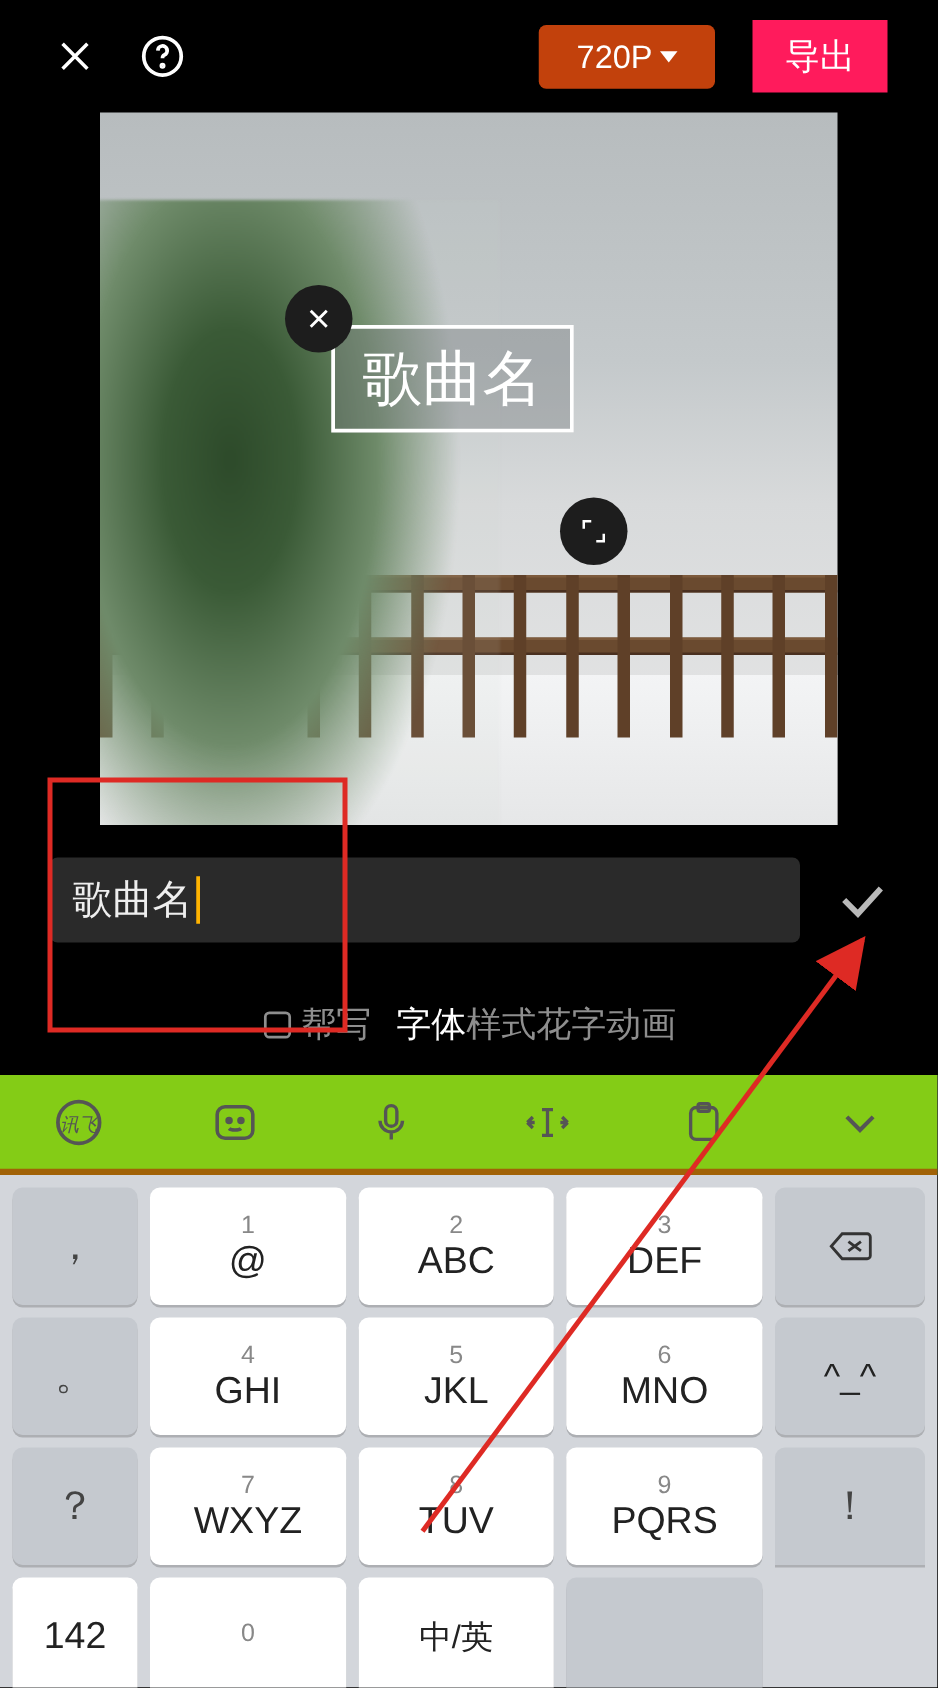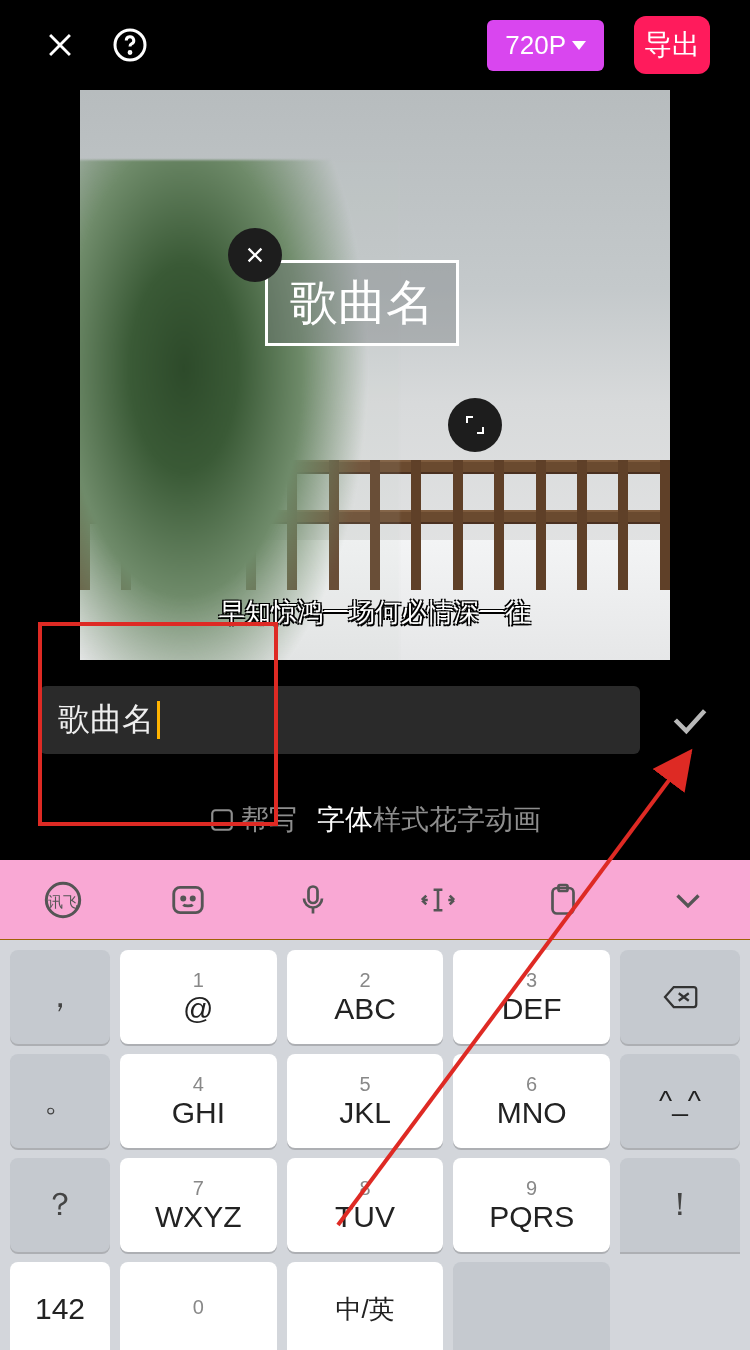--- a/index.html
+++ b/index.html
@@ -2,23 +2,23 @@
 <html><head>
 <meta charset="utf-8">
 <style>
   * { margin: 0; padding: 0; box-sizing: border-box; font-family: -apple-system, "PingFang SC", sans-serif; }
   body { width: 750px; height: 1350px; background: #000; overflow: hidden; position: relative; }
 
   
   .topbar { height: 90px; display: flex; align-items: center; padding: 0 40px; gap: 30px; }
   .topbar .spacer { flex: 1; }
   .icon-btn { width: 40px; height: 40px; display: flex; align-items: center; justify-content: center; color: #fff; }
-  .res-btn { background: #d946ef; color: #fff; padding: 10px 18px; border-radius: 6px; font-size: 26px; display: flex; align-items: center; gap: 6px; }
+  .res-btn { background: #c2410c; color: #fff; padding: 10px 30px; border-radius: 6px; font-size: 26px; display: flex; align-items: center; gap: 6px; }
   .res-btn .tri { width: 0; height: 0; border-left: 7px solid transparent; border-right: 7px solid transparent; border-top: 9px solid #fff; }
-  .export-btn { background: #ff1b5c; color: #fff; padding: 10px 10px; border-radius: 12px; font-size: 28px; font-weight: 500; }
+  .export-btn { background: #ff1b5c; color: #fff; padding: 10px 26px; border-radius: 0; font-size: 28px; font-weight: 500; }
 
   
   .preview { position: relative; margin: 0 auto; width: 590px; height: 570px; background: linear-gradient(to bottom, #b7bcbe 0%, #c4c9cb 35%, #d8dadb 55%, #e8e8e8 100%); overflow: hidden; }
   .tree { position: absolute; left: -40px; bottom: -20px; width: 360px; height: 520px; background: radial-gradient(ellipse 60% 80% at 40% 40%, #2d4a2a 0%, #3a5a36 25%, #6f8b6a 55%, rgba(200,210,200,0.1) 85%); filter: blur(1.2px); }
   .fence { position: absolute; left: 0; right: 0; bottom: 70px; height: 130px; }
   .fence .rail { position: absolute; left: 0; right: 0; height: 14px; background: #6a4a2f; border-top: 2px solid #7d5a3c; border-bottom: 2px solid #4a3020; }
   .fence .r1 { top: 0; } .fence .r2 { top: 50px; }
   .fence .posts { position: absolute; left: 0; right: 0; top: 0; bottom: 0; display: flex; justify-content: space-between; }
   .fence .posts span { width: 10px; background: #5f4028; }
   .snow { position: absolute; left: 0; right: 0; bottom: 0; height: 120px; background: linear-gradient(#f3f4f5,#e6e7e8); }
@@ -37,21 +37,21 @@
   .cursor { display: inline-block; width: 3px; height: 38px; background: #ffb300; margin-left: 3px; vertical-align: middle; }
   .confirm { width: 60px; height: 60px; display: flex; align-items: center; justify-content: center; }
 
   
   .tabs { position: absolute; left: 0; right: 0; top: 790px; height: 60px; display: flex; align-items: center; justify-content: center; padding: 0 20px; }
   .tab { font-size: 28px; color: #8e8e8e; display: flex; align-items: center; gap: 6px; }
   .tab.active { color: #fff; font-weight: 500; margin-left: 20px; }
 
   
   .kbd { position: absolute; left: 0; right: 0; top: 860px; bottom: 0; background: #d3d6db; }
-  .kbd-top { height: 80px; display: flex; align-items: center; justify-content: space-around; background: #f9a8d4; border-bottom: 1px solid #a16207; }
+  .kbd-top { height: 80px; display: flex; align-items: center; justify-content: space-around; background: #84cc16; border-bottom: 5px solid #a16207; font-style: italic; }
   .kbd-top .kt-btn { width: 60px; height: 50px; display: flex; align-items: center; justify-content: center; color: #4a4a4a; }
   .kbd-grid { padding: 10px; display: grid; grid-template-columns: 100px 1fr 1fr 1fr 120px; grid-template-rows: repeat(4,94px); gap: 10px; }
   .key { background: #fff; border-radius: 8px; box-shadow: 0 2px 0 rgba(0,0,0,0.18); display: flex; flex-direction: column; align-items: center; justify-content: center; color: #222; }
   .key .num { font-size: 20px; color: #888; line-height: 1; margin-bottom: 4px; }
   .key .main { font-size: 30px; line-height: 1; }
   .key.side { background: #c5c9cf; }
   .key.side .main { font-size: 28px; }
   .punct { font-size: 32px; color: #444; }
   .key.half { border-radius: 8px 8px 0 0; }
 
@@ -112,21 +112,20 @@
   <div class="ov-btn ov-close">
     <svg width="22" height="22" viewBox="0 0 24 24" stroke="#fff" stroke-width="2.5" fill="none">
         <path d="M5 5 L19 19 M19 5 L5 19"></path>
       </svg>
   </div>
   <div class="ov-btn ov-edit">
     <svg width="24" height="24" viewBox="0 0 24 24" stroke="#fff" stroke-width="2" fill="none">
         <path d="M4 10 V4 H10 M20 14 V20 H14"></path>
       </svg>
   </div>
-  <div class="subtitle">早知惊鸿一场何必情深一往</div>
 </div>
 
 <div class="input-row">
   <div class="text-input">
     <span>歌曲名</span>
       <span class="cursor"></span>
   </div>
   <div class="confirm">
     <svg width="44" height="44" viewBox="0 0 24 24" stroke="#b9b9b9" stroke-width="2.5" fill="none">
         <path d="M4 12 L10 18 L20 7"></path>

